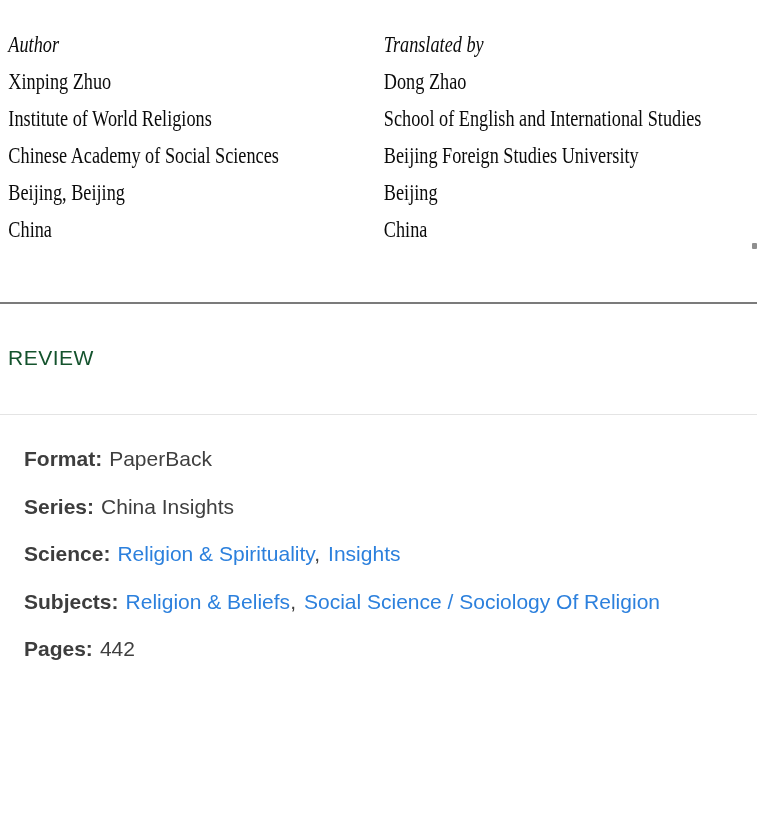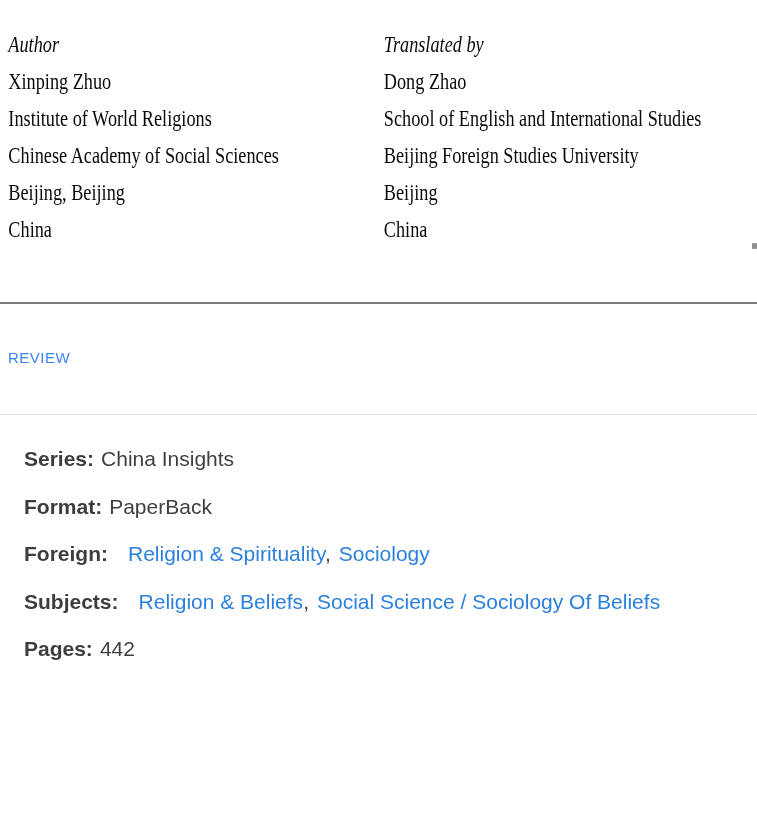--- a/index.html
+++ b/index.html
@@ -42,24 +42,24 @@
   
   .tab-bar {
     margin-top: 40px;
     display: flex;
     justify-content: space-between;
     align-items: center;
     padding: 0 10px 0 8px;
     height: 28px;
   }
   .tab {
-    font-size: 15px;
+    font-size: 21px;
     line-height: 28px;
     letter-spacing: 0.5px;
-    color: #3b82f6;
+    color: #14532d;
     cursor: pointer;
     white-space: nowrap;
   }
 
   
   .details {
     padding: 20px 0 0 24px;
     font-size: 21px;
     color: #3f3f3f;
   }
@@ -70,21 +70,21 @@
   .detail-label {
     font-weight: 700;
     color: #3d3d3d;
   }
   .detail-value { margin-left: 7px; }
   .detail-link {
     color: #2c80dd;
     text-decoration: none;
     cursor: pointer;
   }
-  .detail-link.first { margin-left: 20px; }
+  .detail-link.first { margin-left: 7px; }
   .detail-link.second { margin-left: 8px; }
   .detail-comma { color: #3f3f3f; }
 
   
   .stray-artifact {
     position: absolute;
     left: 752px; top: 243px;
     width: 5px; height: 6px;
     background: #8f8f8f;
     border-radius: 1px;
@@ -118,33 +118,33 @@
 
 <div class="tab-bar">
   <div class="tab">REVIEW</div>
 </div>
 
 <div class="divider-light"></div>
 
 <div class="details">
 
   <p class="detail-row">
+    <span class="detail-label">Format:</span><span class="detail-value">PaperBack</span>
+  </p>
+
+  <p class="detail-row">
     <span class="detail-label">Series:</span><span class="detail-value">China Insights</span>
   </p>
 
   <p class="detail-row">
-    <span class="detail-label">Format:</span><span class="detail-value">PaperBack</span>
+    <span class="detail-label">Science:</span><a class="detail-link first">Religion &amp; Spirituality</a><span class="detail-comma">,</span><a class="detail-link second">Insights</a>
   </p>
 
   <p class="detail-row">
-    <span class="detail-label">Foreign:</span><a class="detail-link first">Religion &amp; Spirituality</a><span class="detail-comma">,</span><a class="detail-link second">Sociology</a>
-  </p>
-
-  <p class="detail-row">
-    <span class="detail-label">Subjects:</span><a class="detail-link first">Religion &amp; Beliefs</a><span class="detail-comma">,</span><a class="detail-link second">Social Science / Sociology Of Beliefs</a>
+    <span class="detail-label">Subjects:</span><a class="detail-link first">Religion &amp; Beliefs</a><span class="detail-comma">,</span><a class="detail-link second">Social Science / Sociology Of Religion</a>
   </p>
 
 
   <p class="detail-row">
     <span class="detail-label">Pages:</span><span class="detail-value">442</span>
   </p>
 
 
 
 </div>

